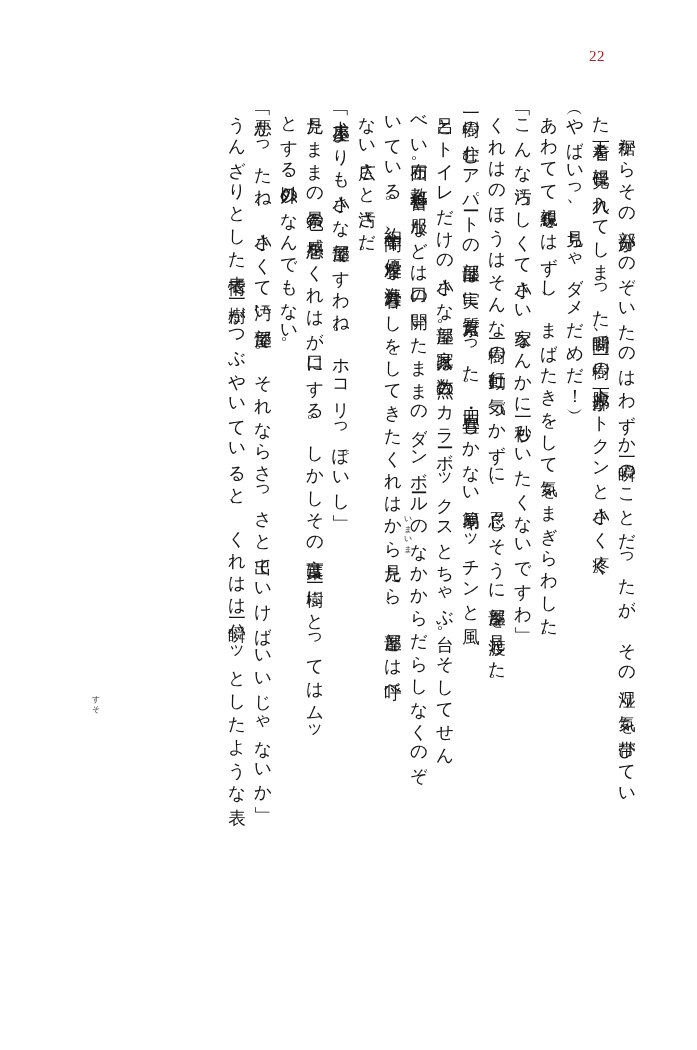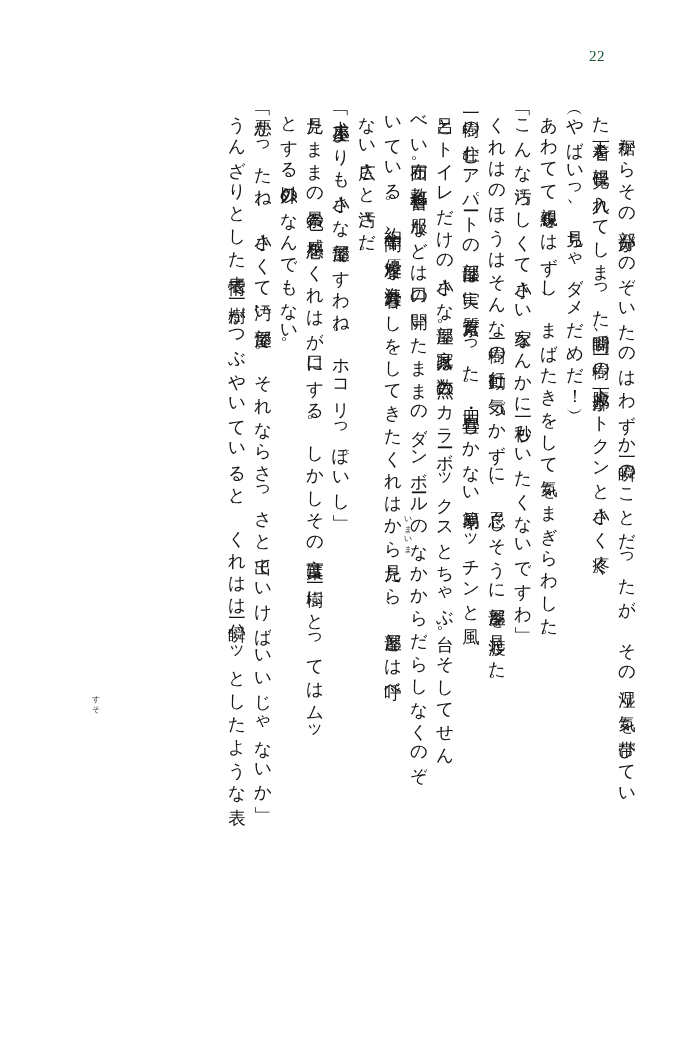--- a/index.html
+++ b/index.html
@@ -21,21 +21,21 @@
     height: 1050px;
     box-sizing: border-box;
     background: #fff;
   }
   .page-number {
     position: absolute;
     top: 48px;
     right: 92px;
     font-size: 15px;
     font-family: "Liberation Serif", "DejaVu Serif", serif;
-    color: #14532d;
+    color: #b91c1c;
     letter-spacing: 0.5px;
   }
   .text-block {
     position: absolute;
     top: 104px;
     left: 62px;
     right: 62px;
     height: 880px;
     display: flex;
     flex-direction: row-reverse;

